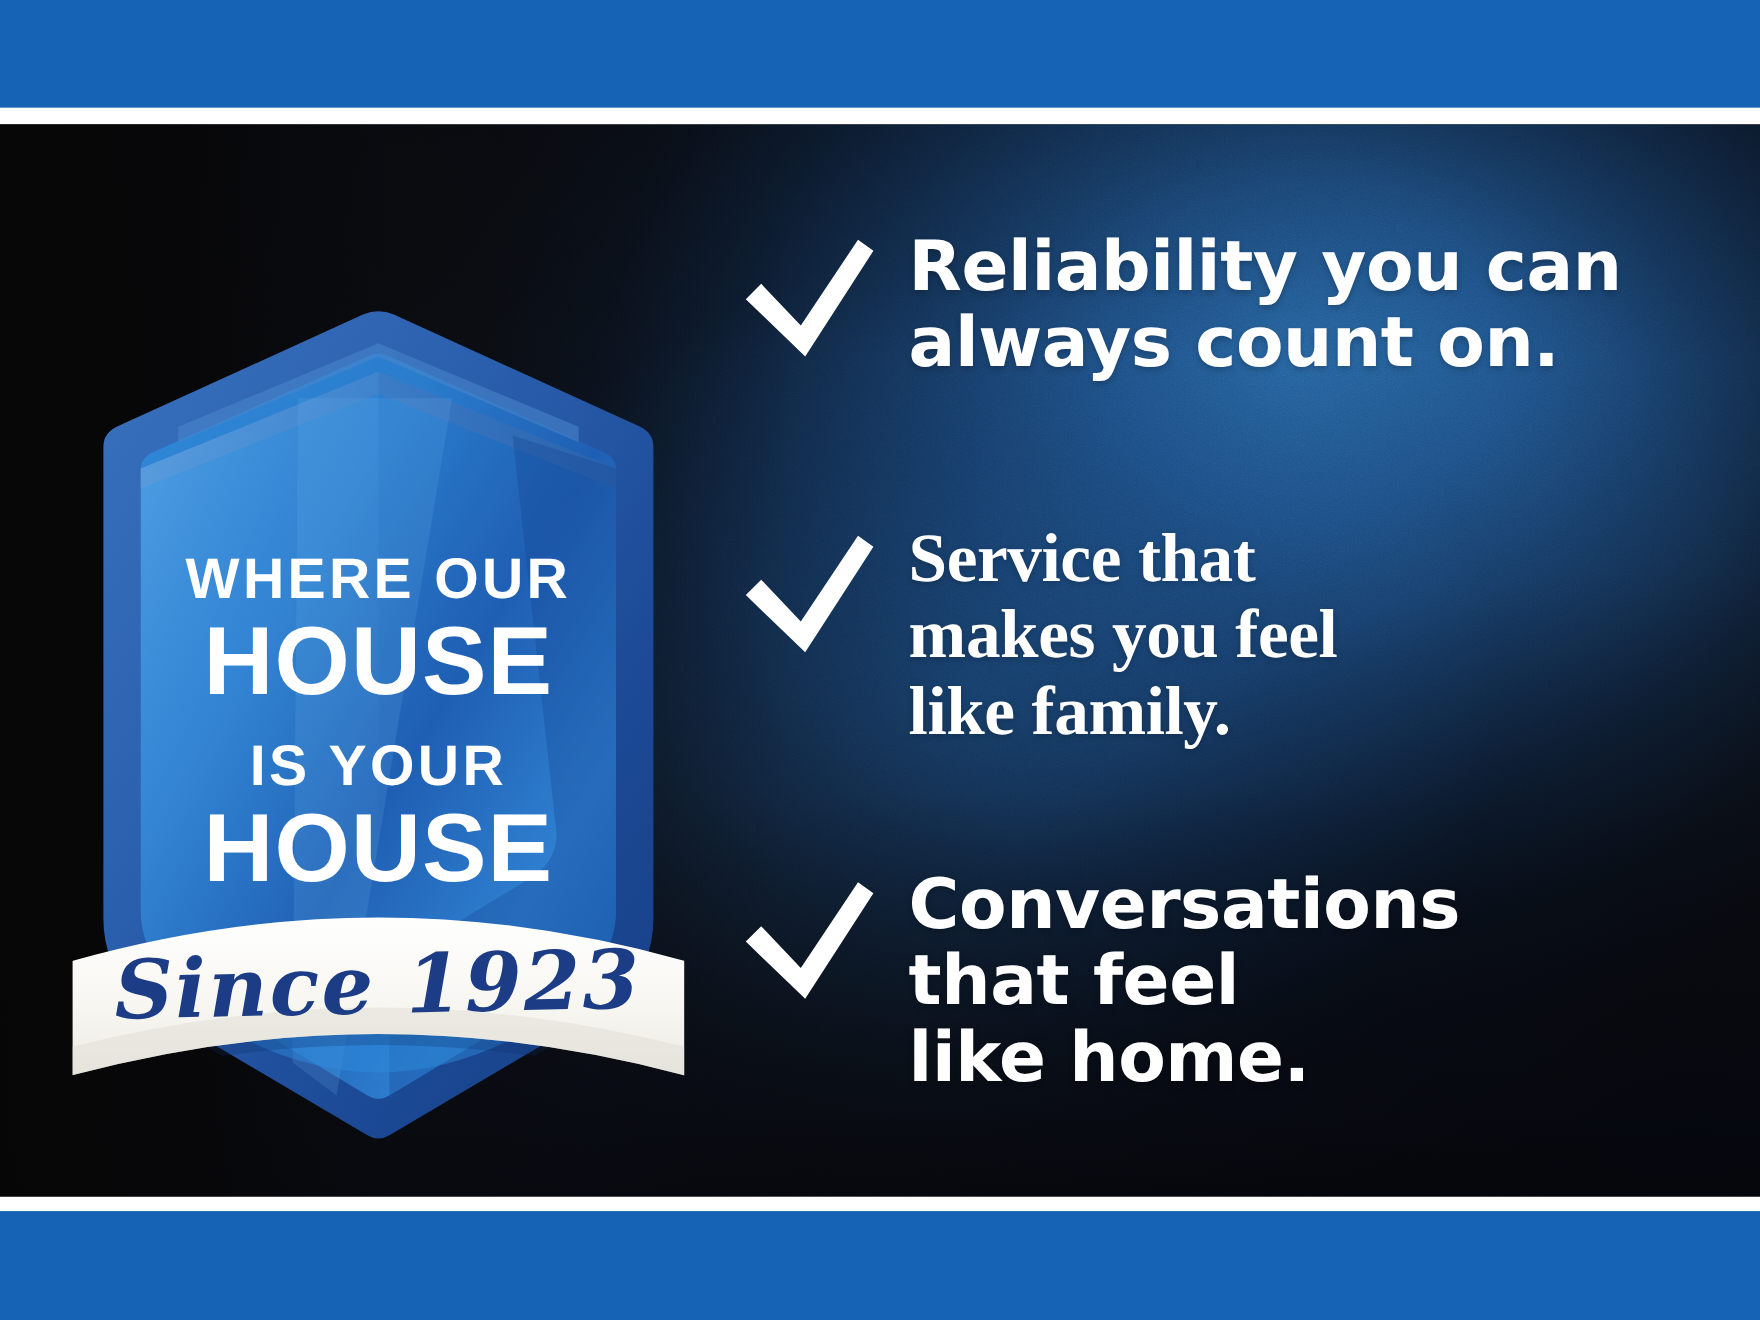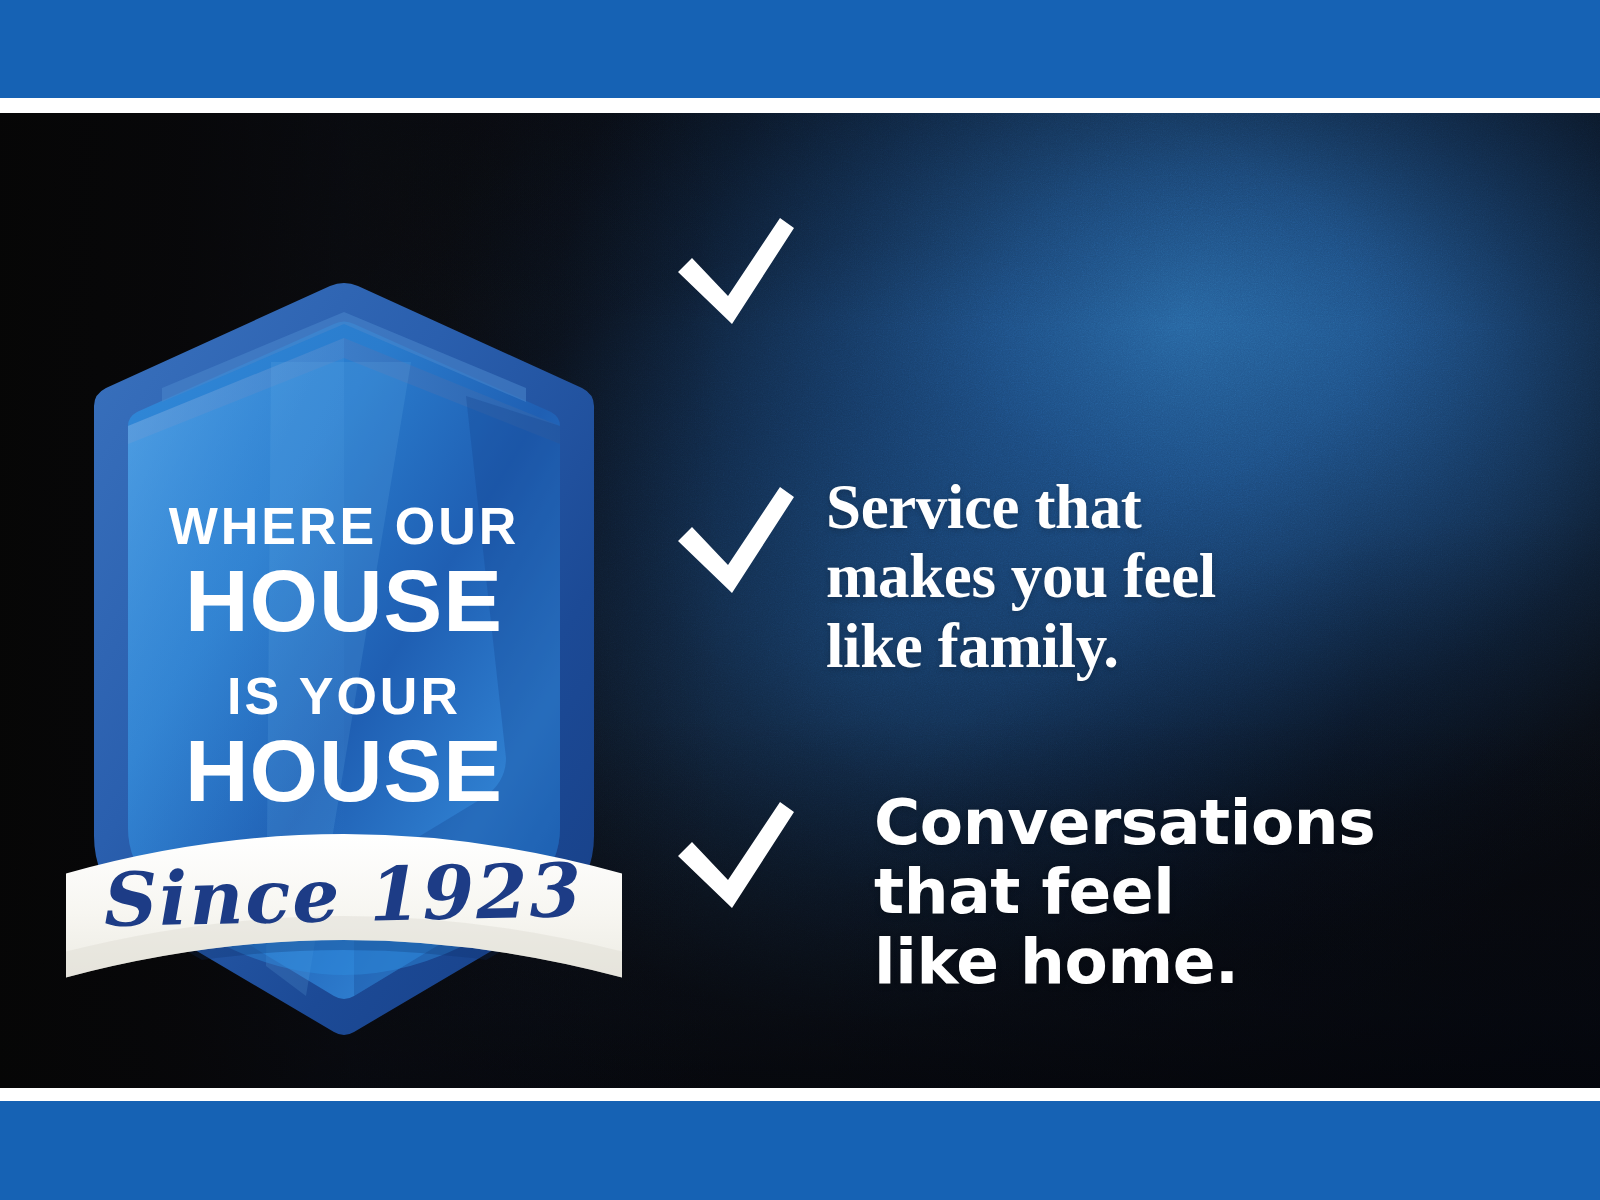--- a/index.html
+++ b/index.html
@@ -114,21 +114,21 @@
     top:95px;
     width:890px;
   }
   .bullet{
     position:absolute;
     display:flex;
     align-items:flex-start;
   }
   .bullet-1{top:0px;}
   .bullet-2{top:265px;}
-  .bullet-3{top:580px;gap:48px;}
+  .bullet-3{top:580px;}
 
   .check{
     flex:0 0 auto;
     width:126px;
     height:112px;
     margin-right:28px;
     margin-top:8px;
   }
   .bullet-2 .check{margin-top:12px;}
   .bullet-3 .check{margin-top:12px;}
@@ -270,20 +270,22 @@
     </div>
 
     <div class="bullets">
 
       <div class="bullet bullet-1">
         <div class="check">
           <svg viewBox="0 0 126 112" xmlns="http://www.w3.org/2000/svg">
             <path d="M6 56 L20 42 L56 80 L108 2 L122 12 L60 108 Z" fill="#ffffff"></path>
           </svg>
         </div>
+        <div class="bullet-text">Reliability you can
+always count on.</div>
       </div>
 
       <div class="bullet bullet-2">
         <div class="check">
           <svg viewBox="0 0 126 112" xmlns="http://www.w3.org/2000/svg">
             <path d="M6 56 L20 42 L56 80 L108 2 L122 12 L60 108 Z" fill="#ffffff"></path>
           </svg>
         </div>
         <div class="bullet-text">Service that
 makes you feel

